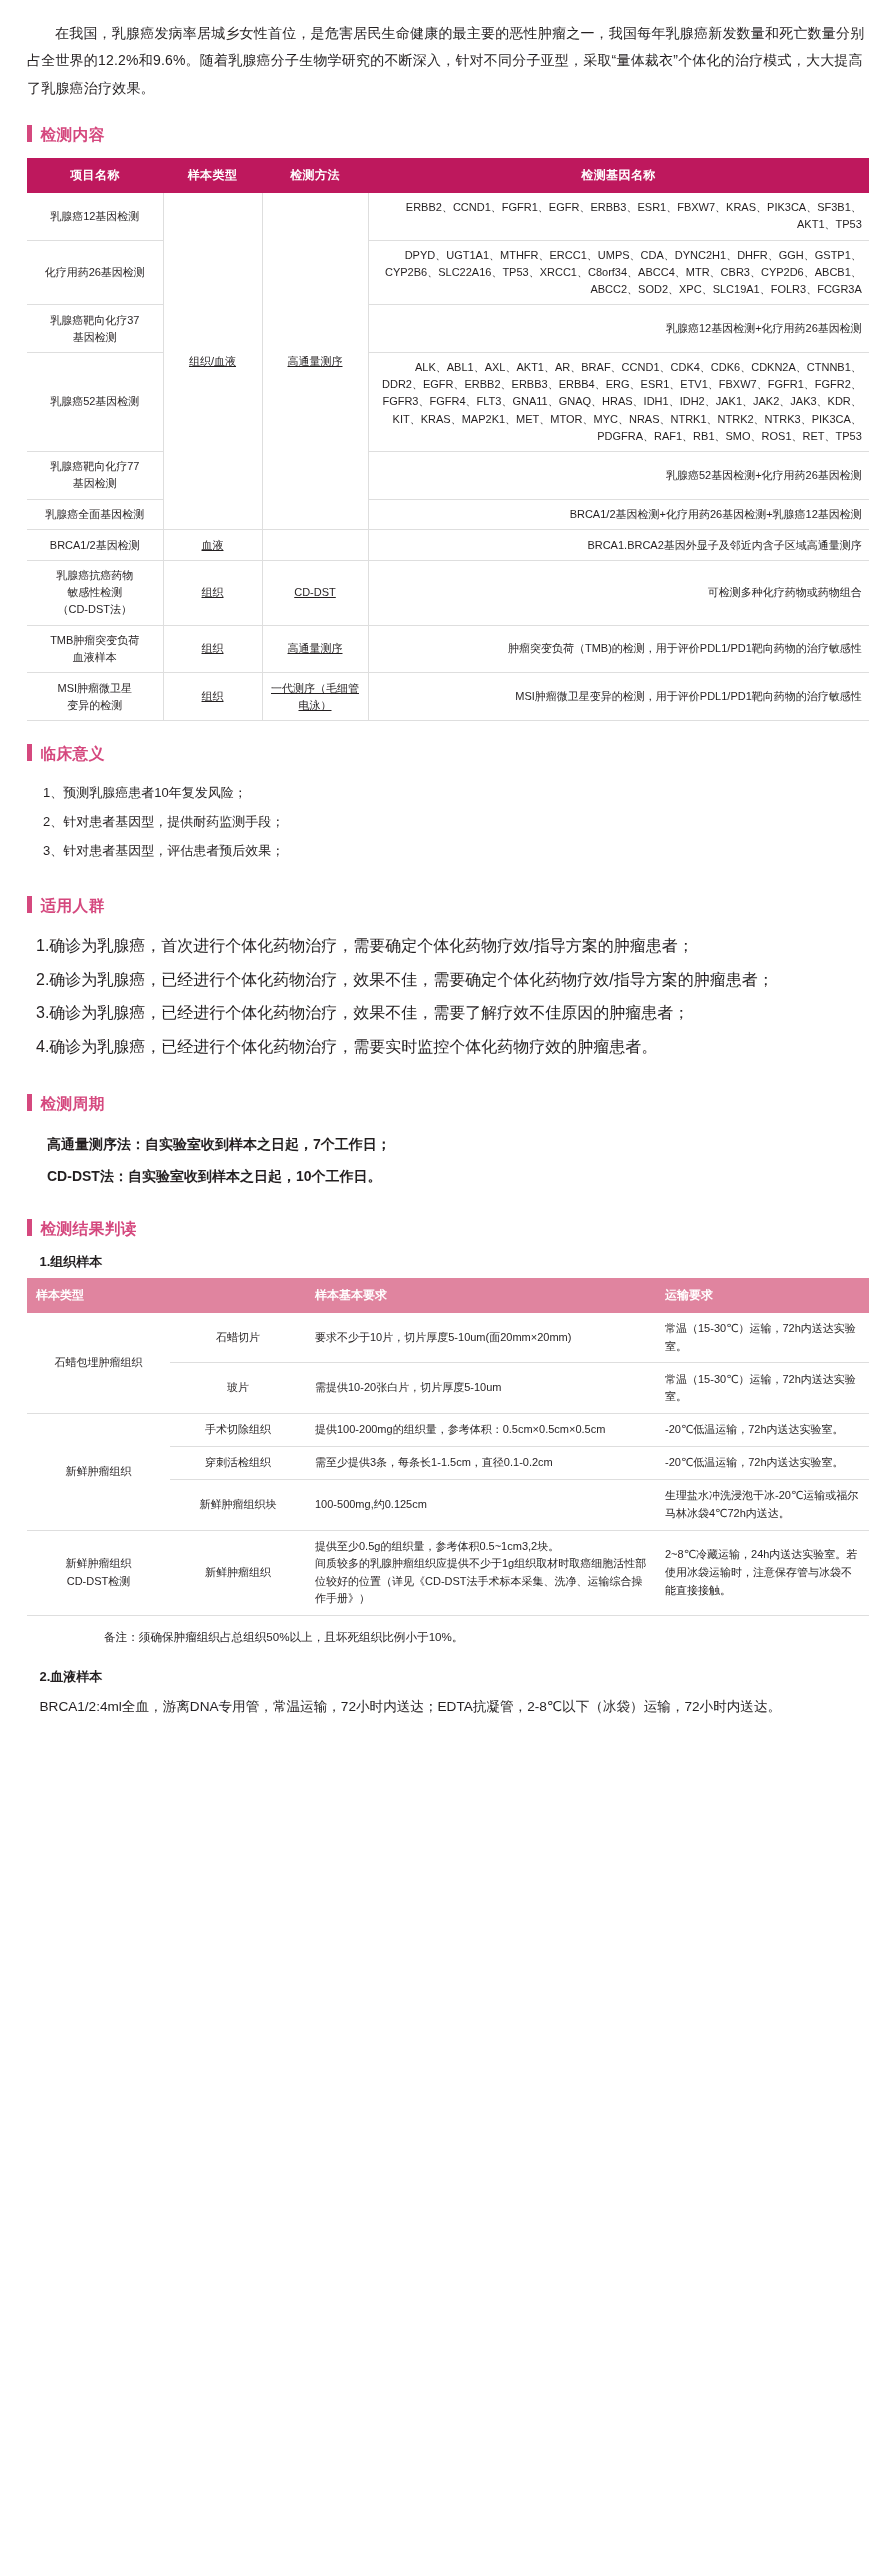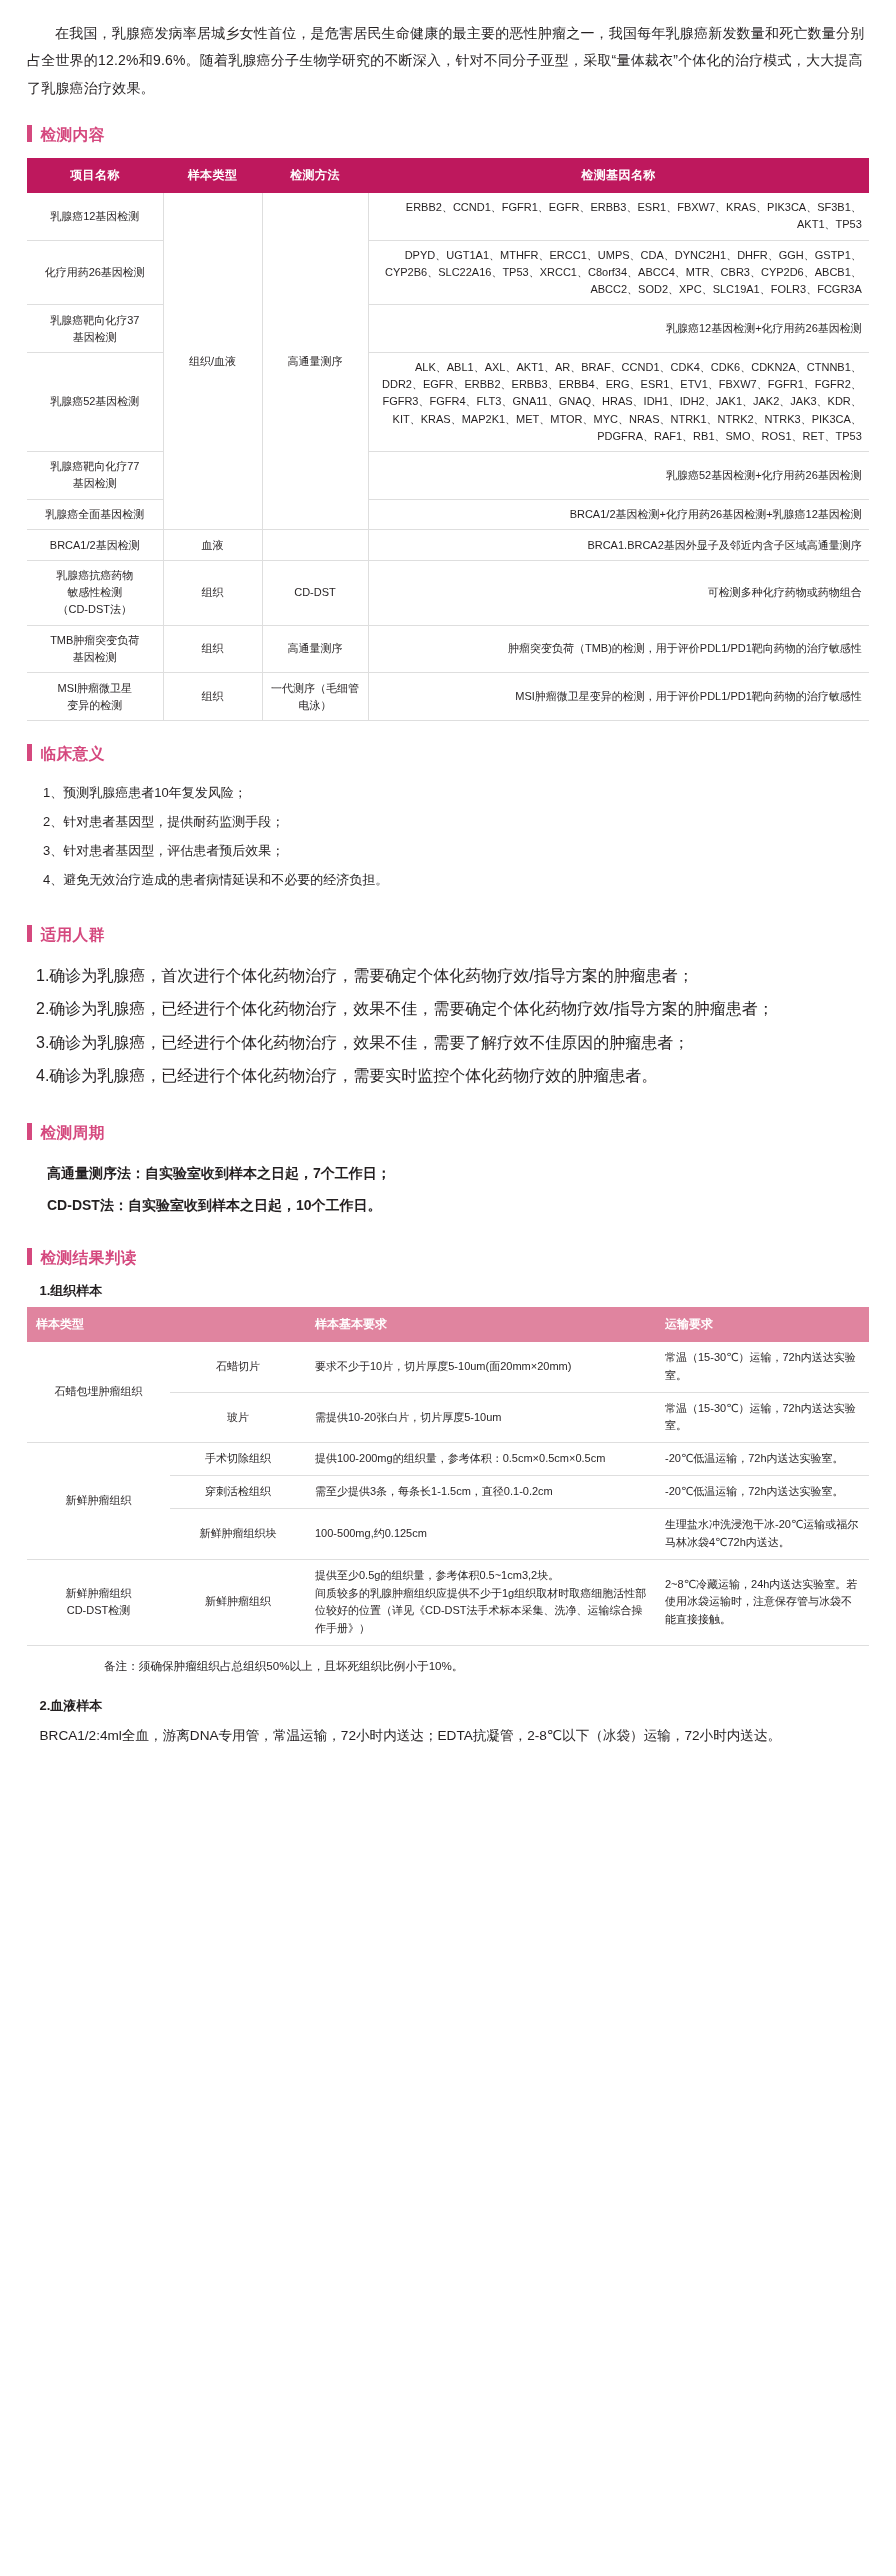--- a/index.html
+++ b/index.html
@@ -52,21 +52,21 @@
     padding: 8px 5.4px;
     border: none;
     text-align: center;
     letter-spacing: 0.4px;
   }
   table.gene td {
     border-bottom: 0.9px solid #dedede;
     padding: 6.3px 7.2px;
     vertical-align: middle;
   }
-  table.gene td.c { text-align: center; }
+  table.gene td.c { text-align: center; text-decoration: underline; }
   table.gene td.name { text-align: center; width: 136px; }
   table.gene td.genes { text-align: right; }
   .cell-gap { border-left: 0.9px solid #dedede; }
 
   
   .num-list {
     margin: 5.4px 0 9px 0;
     padding: 0;
     list-style: none;
     font-size: 13px;
@@ -187,21 +187,21 @@
       <tr>
         <td class="name" style="white-space:pre-line">乳腺癌抗癌药物
 敏感性检测
 （CD-DST法）</td>
         <td class="c cell-gap">组织</td>
         <td class="c cell-gap">CD-DST</td>
         <td class="genes cell-gap">可检测多种化疗药物或药物组合</td>
       </tr>
       <tr>
         <td class="name" style="white-space:pre-line">TMB肿瘤突变负荷
-基因检测</td>
+血液样本</td>
         <td class="c cell-gap">组织</td>
         <td class="c cell-gap">高通量测序</td>
         <td class="genes cell-gap">肿瘤突变负荷（TMB)的检测，用于评价PDL1/PD1靶向药物的治疗敏感性</td>
       </tr>
       <tr>
         <td class="name" style="white-space:pre-line">MSI肿瘤微卫星
 变异的检测</td>
         <td class="c cell-gap">组织</td>
         <td class="c cell-gap">一代测序（毛细管电泳）</td>
         <td class="genes cell-gap">MSI肿瘤微卫星变异的检测，用于评价PDL1/PD1靶向药物的治疗敏感性</td>
@@ -210,21 +210,20 @@
   </table>
 
   <div class="section-head" style="">
     <span class="bar"></span>
     <span class="txt">临床意义</span>
   </div>
   <ul class="num-list">
     <li>1、预测乳腺癌患者10年复发风险；</li>
     <li>2、针对患者基因型，提供耐药监测手段；</li>
     <li>3、针对患者基因型，评估患者预后效果；</li>
-    <li>4、避免无效治疗造成的患者病情延误和不必要的经济负担。</li>
   </ul>
 
   <div class="section-head" style="margin-top:30.5px">
     <span class="bar"></span>
     <span class="txt">适用人群</span>
   </div>
   <ul class="plain-list">
     <li>1.确诊为乳腺癌，首次进行个体化药物治疗，需要确定个体化药物疗效/指导方案的肿瘤患者；</li>
     <li>2.确诊为乳腺癌，已经进行个体化药物治疗，效果不佳，需要确定个体化药物疗效/指导方案的肿瘤患者；</li>
     <li>3.确诊为乳腺癌，已经进行个体化药物治疗，效果不佳，需要了解疗效不佳原因的肿瘤患者；</li>

